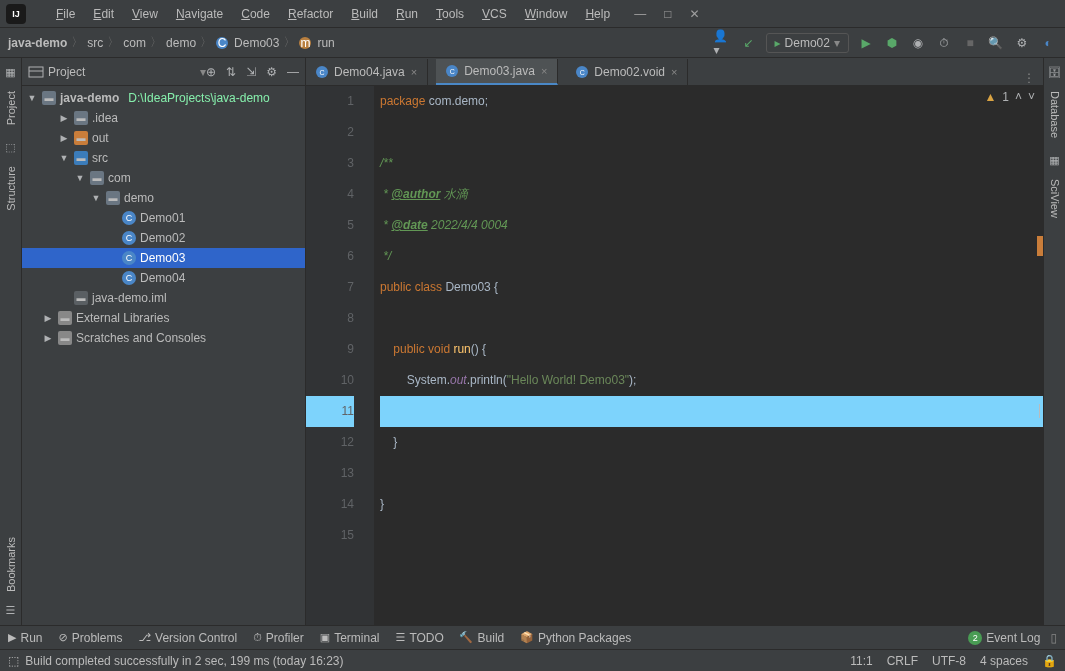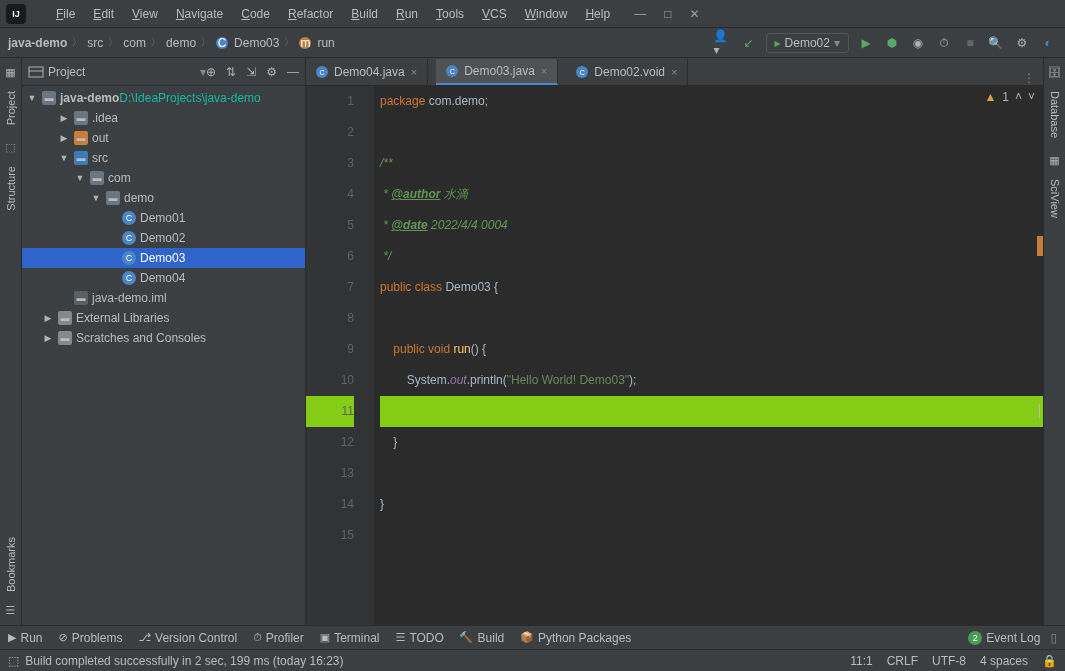--- a/index.html
+++ b/index.html
@@ -43,42 +43,42 @@
 .tree-row.selected { background: #2f65ca; color: #fff; }
 .tree-arrow { width: 12px; font-size: 9px; color: #afb1b3; display: inline-block; text-align: center; }
 .tree-icon { width: 14px; height: 14px; margin: 0 4px; display: inline-flex; align-items: center; justify-content: center; border-radius: 2px; font-size: 9px; }
 .ti-folder { background: #6a7682; }
 .ti-folder-open { background: #3b7cba; }
 .ti-folder-orange { background: #c97d3a; }
 .ti-class { background: #4a86c7; border-radius: 50%; color: #fff; }
 .ti-file { background: #5a5f63; }
 .ti-lib { background: #888; }
 .tree-label { font-size: 12px; }
-.tree-path { color: #14b8a6; margin-left: 0; }
+.tree-path { color: #86efac; margin-left: 9px; }
 
 .editor-area { flex: 1; display: flex; flex-direction: column; background: #2b2b2b; }
 .tabs { height: 28px; display: flex; align-items: end; background: #3c3f41; border-bottom: 1px solid #2b2b2b; gap: 8px; }
 .tab { height: 26px; display: flex; align-items: center; padding: 0 10px; gap: 6px; background: #3c3f41; border-right: 1px solid #2b2b2b; cursor: pointer; }
 .tab.active { background: #4e5254; border-bottom: 2px solid #4a88c7; }
 .tab .tab-icon { width: 12px; height: 12px; background: #4a86c7; border-radius: 50%; display: flex; align-items: center; justify-content: center; font-size: 7px; color: #fff; }
 .tab .close { color: #888; font-size: 11px; }
 .tabs-right { flex: 1; display: flex; justify-content: end; padding-right: 8px; color: #888; }
 
 .editor { flex: 1; display: flex; font-family: "JetBrains Mono", Consolas, monospace; font-size: 14px; position: relative; }
 .gutter { width: 68px; background: #313335; text-align: right; padding-right: 20px; color: #606366; line-height: 31px; position: relative; }
 .code { flex: 1; background: #2b2b2b; color: #a9b7c6; line-height: 31px; white-space: pre; padding-left: 6px; }
 .kw { color: #cc7832; }
 .pkg { color: #a9b7c6; }
 .cls { color: #a9b7c6; }
 .comment { color: #629755; font-style: italic; }
 .doc-tag { color: #629755; font-style: italic; text-decoration: underline; font-weight: bold; }
 .str { color: #6a8759; }
 .field { color: #9876aa; font-style: italic; }
 .method { color: #ffc66d; }
-.caret-line { background: #84cc16; text-align: right; }
+.caret-line { background: #7dd3fc; text-align: right; }
 .caret { border-left: 1px solid #bbbbbb; animation: blink 1s infinite; }
 @keyframes blink { 50% { opacity: 0; } }
 .editor-overlay { position: absolute; top: 4px; right: 8px; display: flex; align-items: center; gap: 6px; color: #afb1b3; font-size: 11px; }
 .warn-tri { color: #d9a343; }
 .editor-stripe { position: absolute; right: 0; top: 150px; width: 6px; height: 20px; background: #c97d3a; }
 
 .right-rail { width: 22px; background: #3c3f41; border-left: 1px solid #2b2b2b; display: flex; flex-direction: column; align-items: center; padding-top: 4px; }
 
 .bottom-bar { height: 24px; background: #3c3f41; border-top: 1px solid #2b2b2b; display: flex; align-items: center; padding: 0 8px; gap: 16px; }
 .bottom-item { display: flex; align-items: center; gap: 4px; font-size: 11px; cursor: pointer; color: #bbbbbb; }

